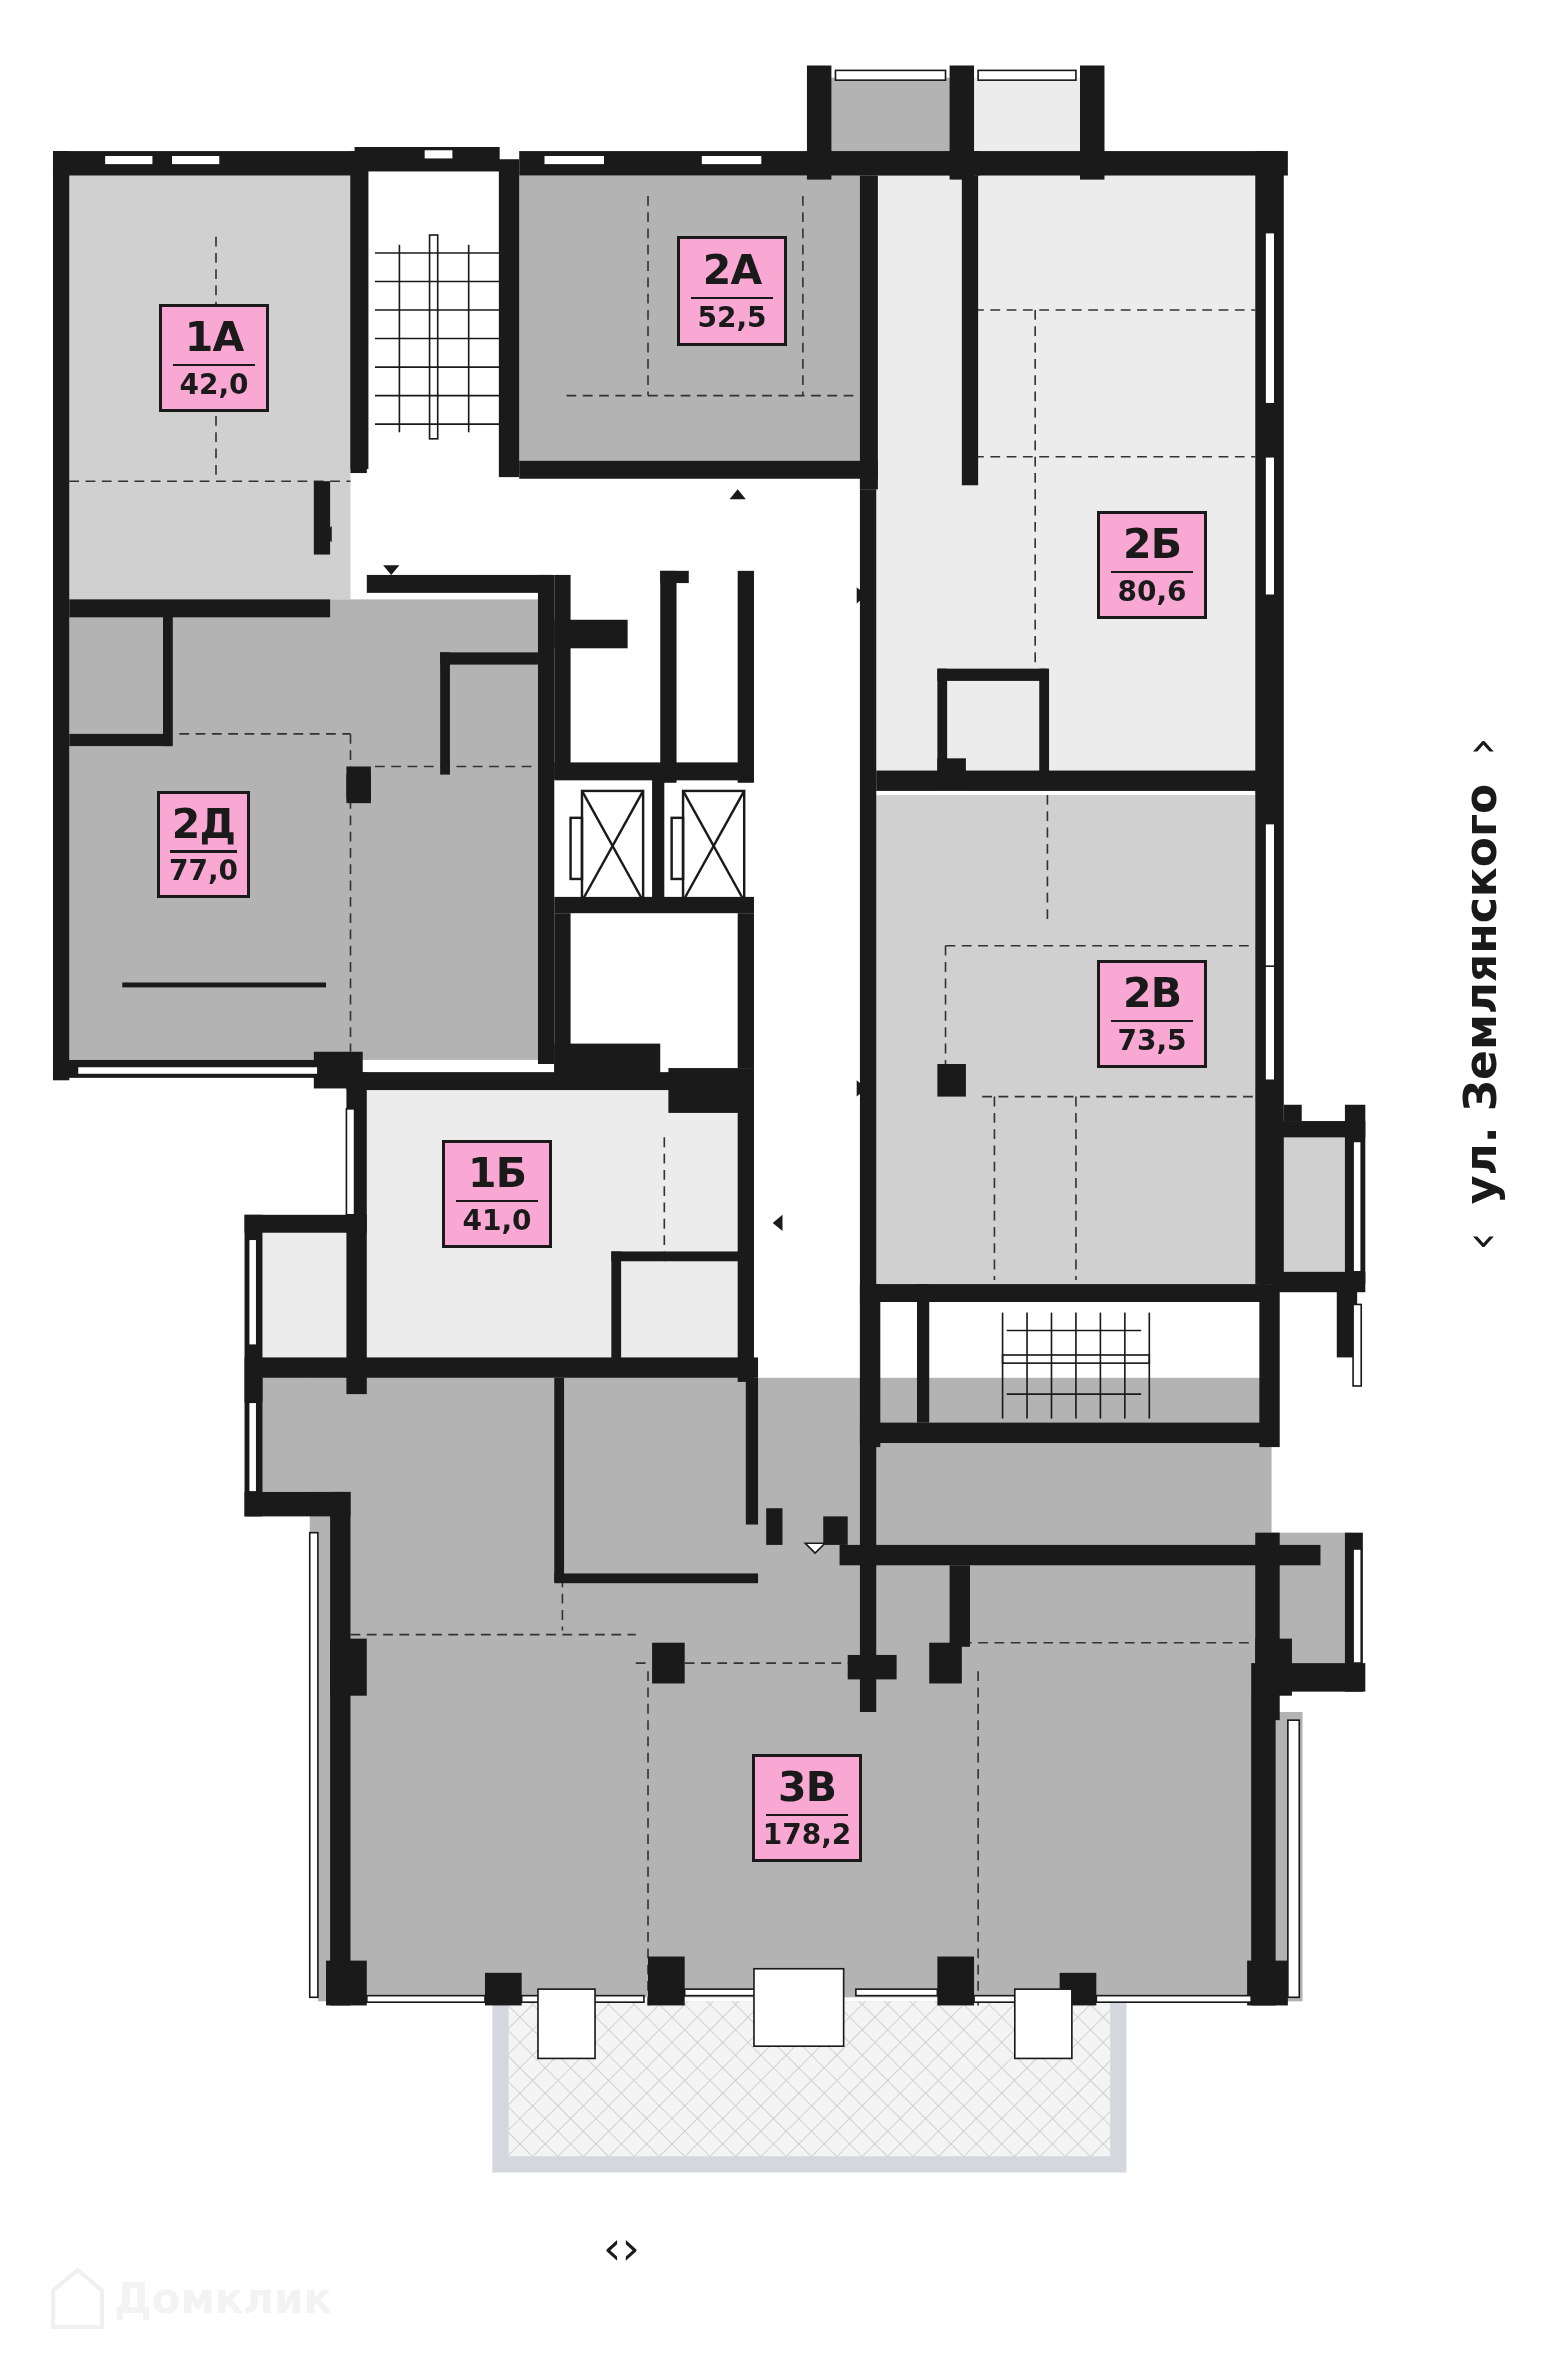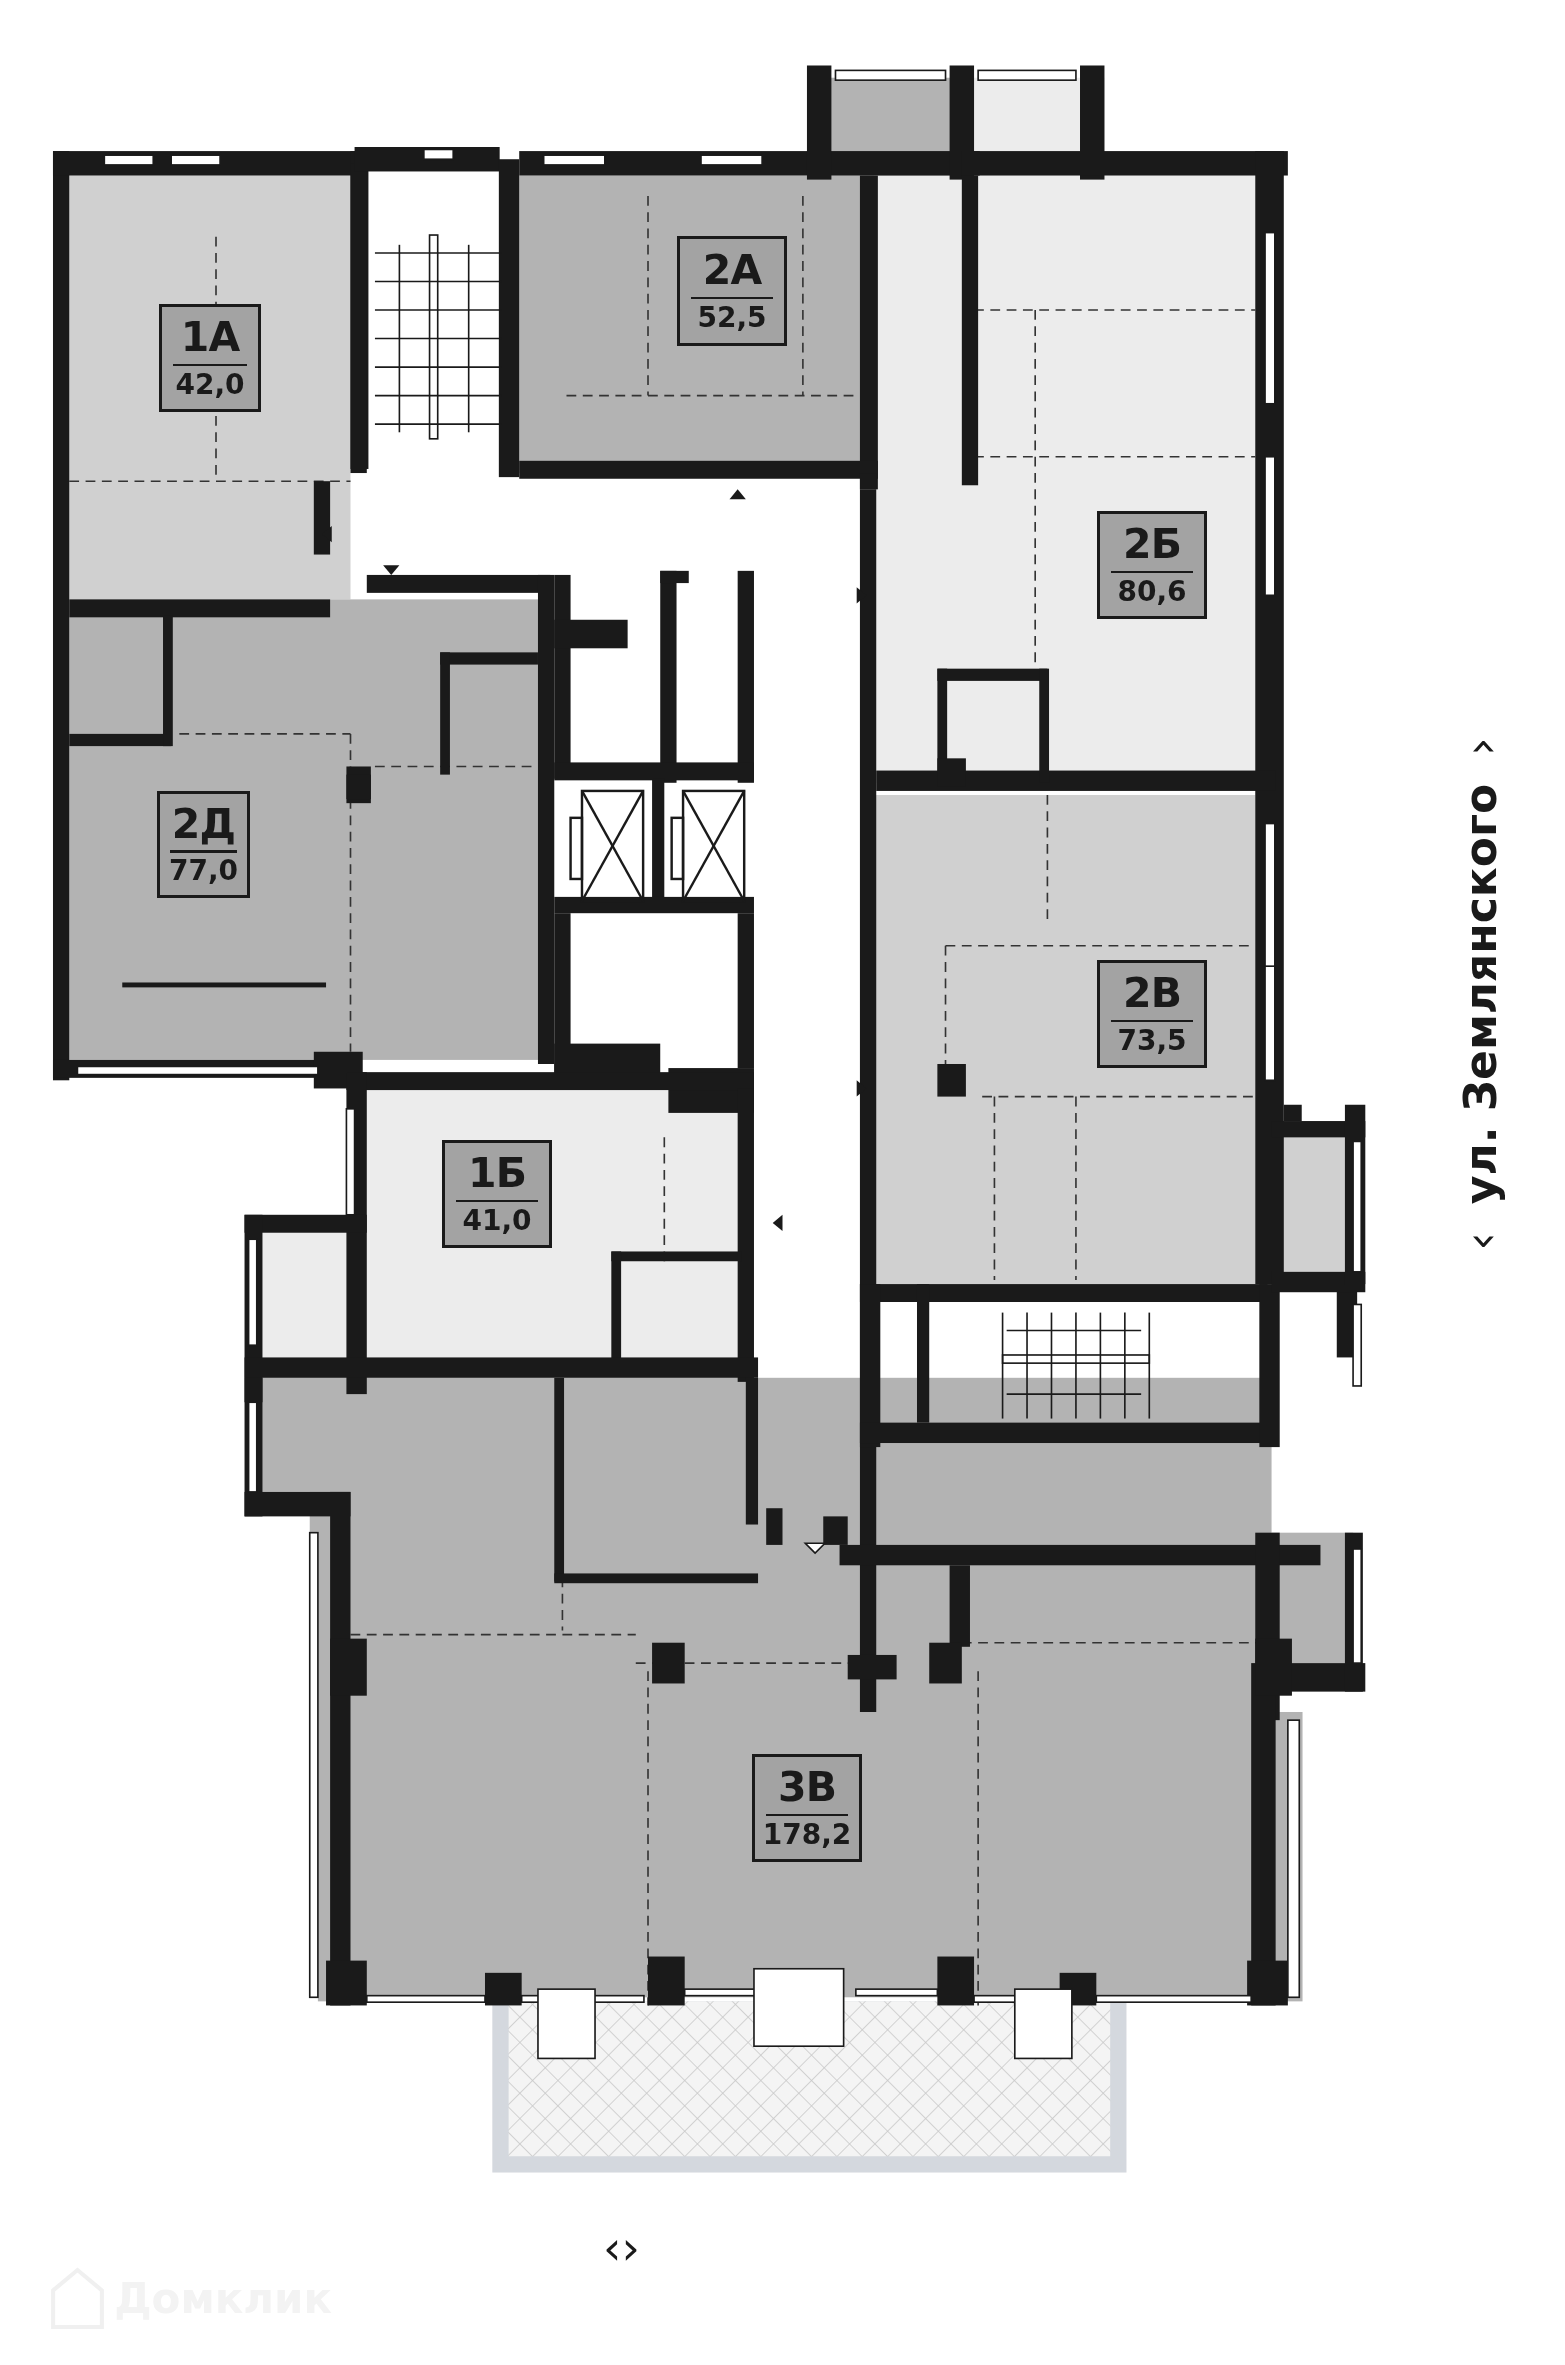--- a/index.html
+++ b/index.html
@@ -1,18 +1,18 @@
 <!DOCTYPE html>
 <html style="font-size:13px"><head>
 <meta charset="utf-8">
 <style>
   html,body{margin:0;padding:0;background:#ffffff;}
   body{width:1565px;height:2366px;position:relative;overflow:hidden;font-family:"Liberation Sans",sans-serif;}
   #plan{position:absolute;left:0;top:0;width:1565px;height:2366px;}
-  .label-box{position:absolute;background:#a3a3a3;border:3.3px solid #1a1a1a;box-sizing:border-box;display:flex;flex-direction:column;align-items:center;justify-content:center;color:#1a1a1a;cursor:pointer;}
+  .label-box{position:absolute;background:#f9a8d4;border:3.3px solid #1a1a1a;box-sizing:border-box;display:flex;flex-direction:column;align-items:center;justify-content:center;color:#1a1a1a;cursor:pointer;}
   .label-box .code{font-family:"DejaVu Sans",sans-serif;font-weight:bold;font-size:41px;line-height:1;letter-spacing:-0.8px;}
   .label-box .rule{width:78%;height:2.4px;background:#1a1a1a;margin:5.7px 0 4.9px;}
   .label-box .area{font-family:"DejaVu Sans",sans-serif;font-weight:bold;font-size:28px;line-height:1;}
   .street{position:absolute;color:#1a1a1a;font-family:"DejaVu Sans",sans-serif;font-weight:bold;white-space:nowrap;display:flex;align-items:center;}
   .street .chev{font-weight:normal;font-size:46px;line-height:1;}
   #street-bottom{left:603px;top:2225px;font-size:47px;}
   #street-bottom .name{margin:0 28px;}
   #street-right{left:1480px;top:994px;transform:translate(-50%,-50%) rotate(-90deg);font-size:44px;}
   #street-right .name{margin:0 28px;}
   #watermark{position:absolute;left:49px;top:2266px;display:flex;align-items:center;gap:8.2px;color:#f3f3f3;font-family:"DejaVu Sans",sans-serif;font-weight:bold;font-size:42px;}
@@ -265,21 +265,21 @@
     <polygon points="905,600 895,612 915,612"></polygon>
     <polygon points="395,655 407,645 407,665"></polygon>
     <polygon points="480,705 470,693 490,693"></polygon>
     <polygon points="1063,730 1051,720 1051,740"></polygon>
     <polygon points="1063,1335 1051,1325 1051,1345"></polygon>
     <polygon points="948,1500 960,1490 960,1510"></polygon>
     <polygon points="1000,1905 988,1893 1012,1893" fill="#fff" stroke="#1a1a1a" stroke-width="2"></polygon>
   </g>
 </svg>
 
-<div class="label-box" style="left:159px;top:304px;width:102px;height:108px;">
+<div class="label-box" style="left:159px;top:304px;width:110px;height:108px;">
   <span class="code">1А</span>
   <span class="rule"></span>
   <span class="area">42,0</span>
 </div>
 <div class="label-box" style="left:677px;top:236px;width:110px;height:110px;">
   <span class="code">2А</span>
   <span class="rule"></span>
   <span class="area">52,5</span>
 </div>
 <div class="label-box" style="left:1097px;top:511px;width:110px;height:108px;text-align:right;">

